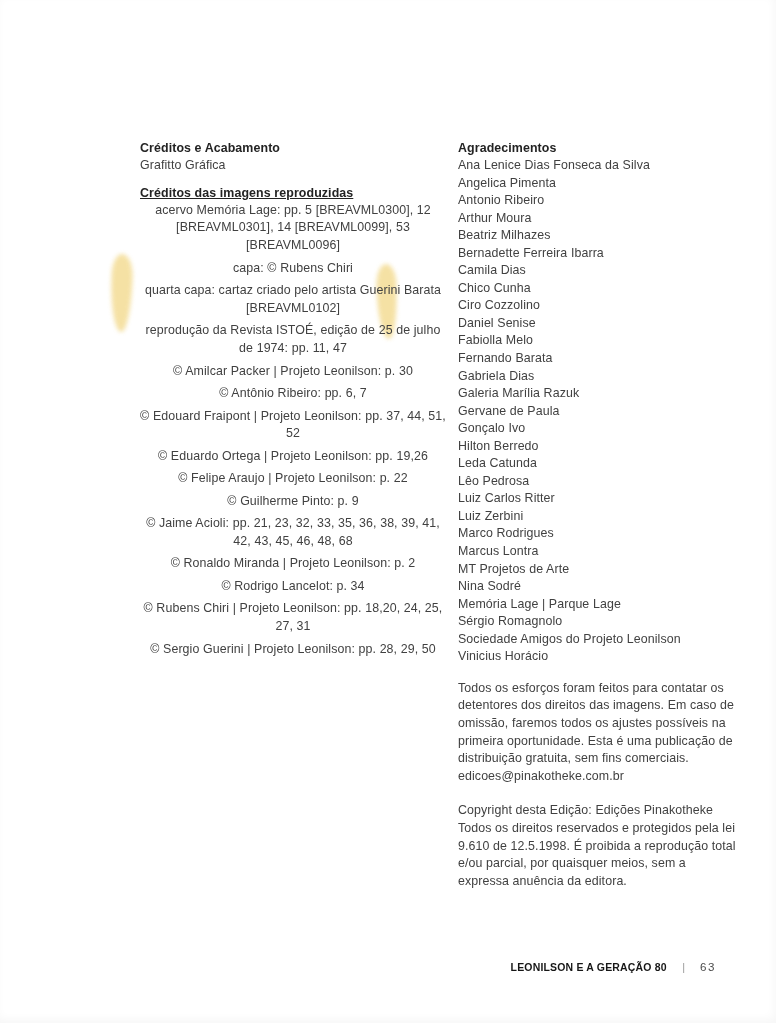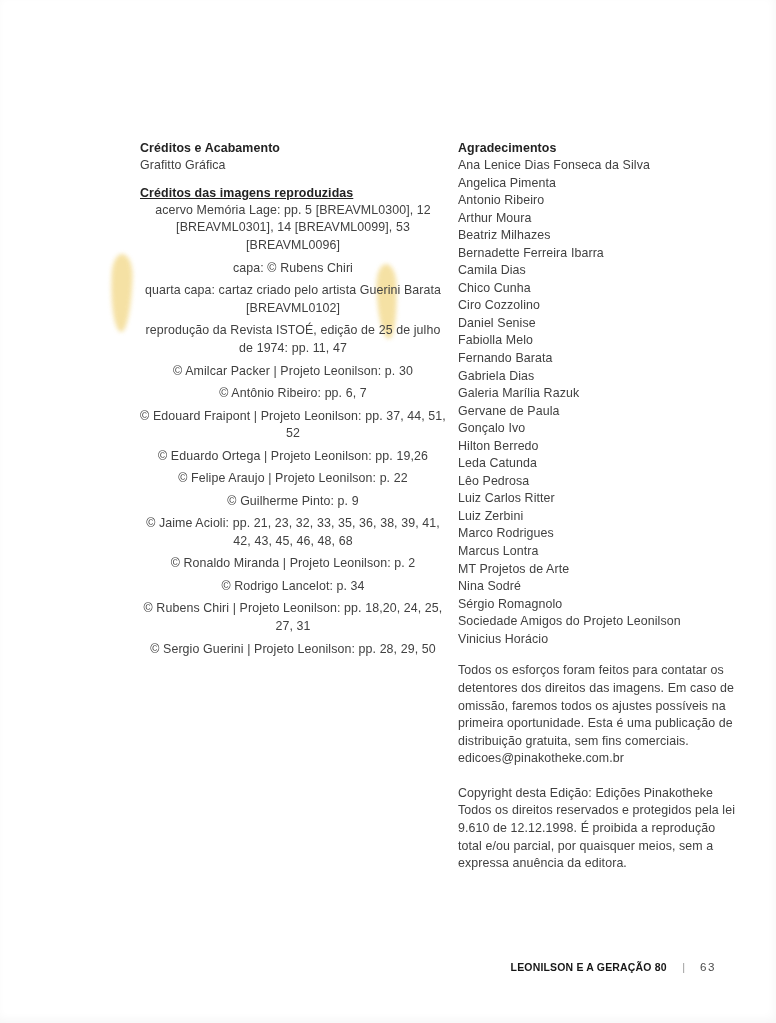--- a/index.html
+++ b/index.html
@@ -110,27 +110,28 @@
         <p class="ln name">Gonçalo Ivo</p>
         <p class="ln name">Hilton Berredo</p>
         <p class="ln name">Leda Catunda</p>
         <p class="ln name">Lêo Pedrosa</p>
         <p class="ln name">Luiz Carlos Ritter</p>
         <p class="ln name">Luiz Zerbini</p>
         <p class="ln name">Marco Rodrigues</p>
         <p class="ln name">Marcus Lontra</p>
         <p class="ln name">MT Projetos de Arte</p>
         <p class="ln name">Nina Sodré</p>
+        <p class="ln name">Memória Lage | Parque Lage</p>
         <p class="ln name">Sérgio Romagnolo</p>
         <p class="ln name">Sociedade Amigos do Projeto Leonilson</p>
         <p class="ln name">Vinicius Horácio</p>
       </div>
 
     <p class="para">Todos os esforços foram feitos para contatar os detentores dos direitos das imagens. Em caso de omissão, faremos todos os ajustes possíveis na primeira oportunidade. Esta é uma publicação de distribuição gratuita, sem fins comerciais. edicoes@pinakotheke.com.br</p>
-    <p class="para">Copyright desta Edição: Edições Pinakotheke Todos os direitos reservados e protegidos pela lei 9.610 de 12.12.1998. É proibida a reprodução total e/ou parcial, por quaisquer meios, sem a expressa anuência da editora.</p>
+    <p class="para">Copyright desta Edição: Edições Pinakotheke Todos os direitos reservados e protegidos pela lei 9.610 de 12.5.1998. É proibida a reprodução total e/ou parcial, por quaisquer meios, sem a expressa anuência da editora.</p>
   </section>
 
   <footer class="footer">
     <span class="book">LEONILSON E A GERAÇÃO 80</span>
     <span class="sep">|</span>
     <span class="pageno">63</span>
   </footer>
 
 </div>
 

